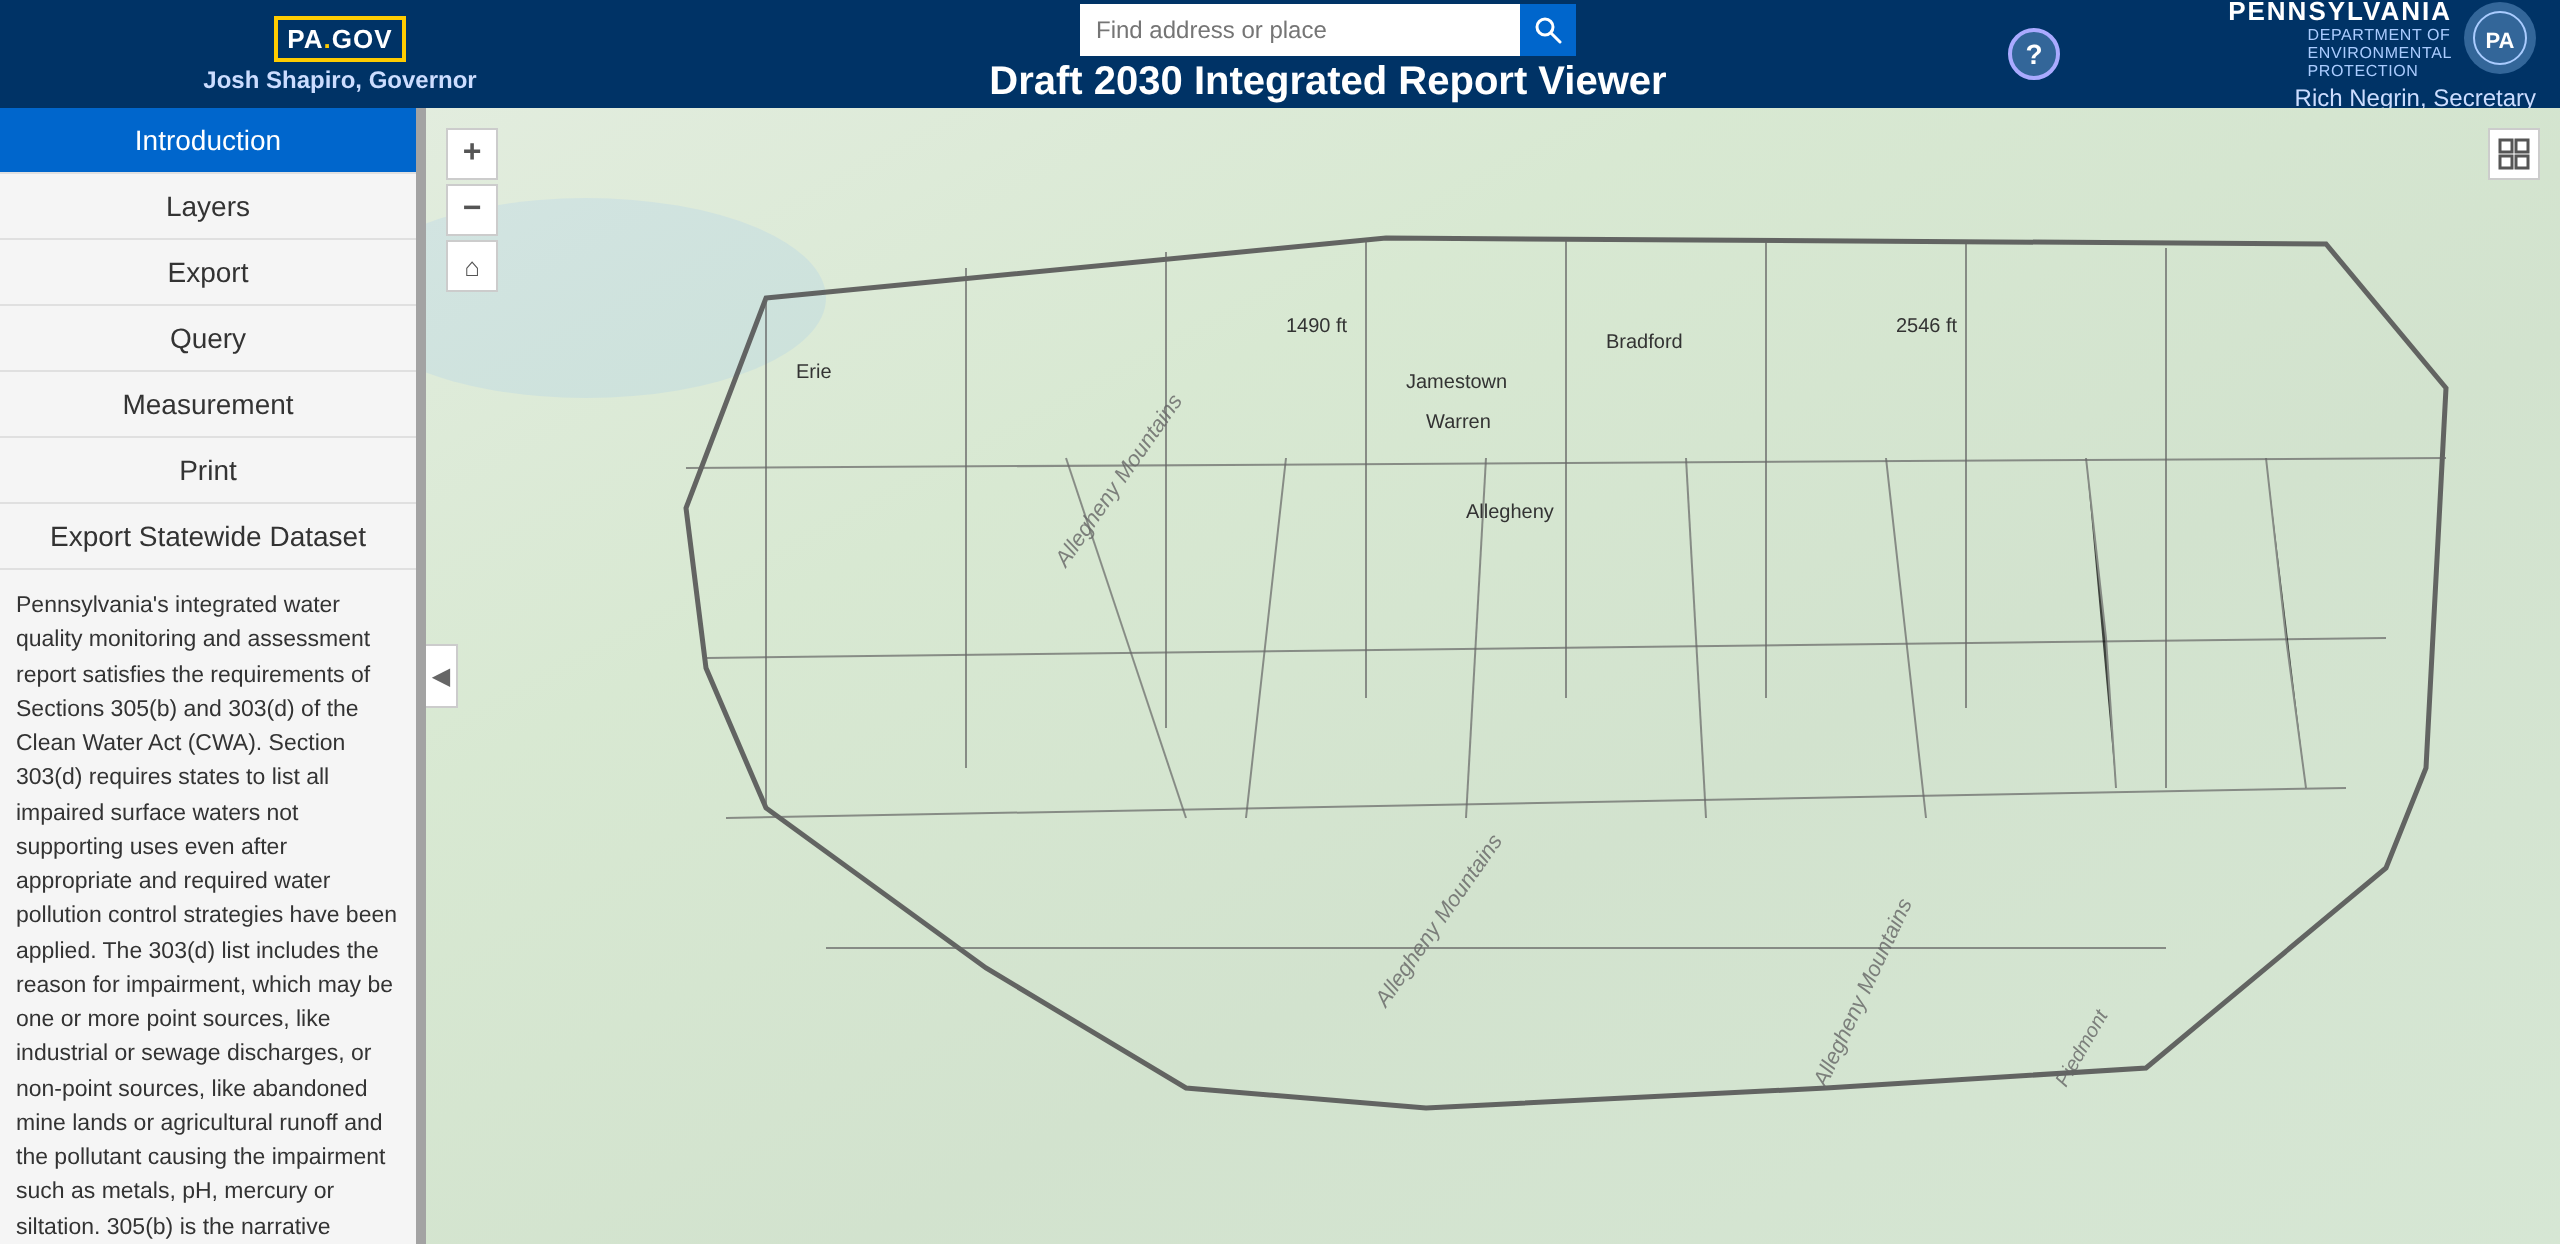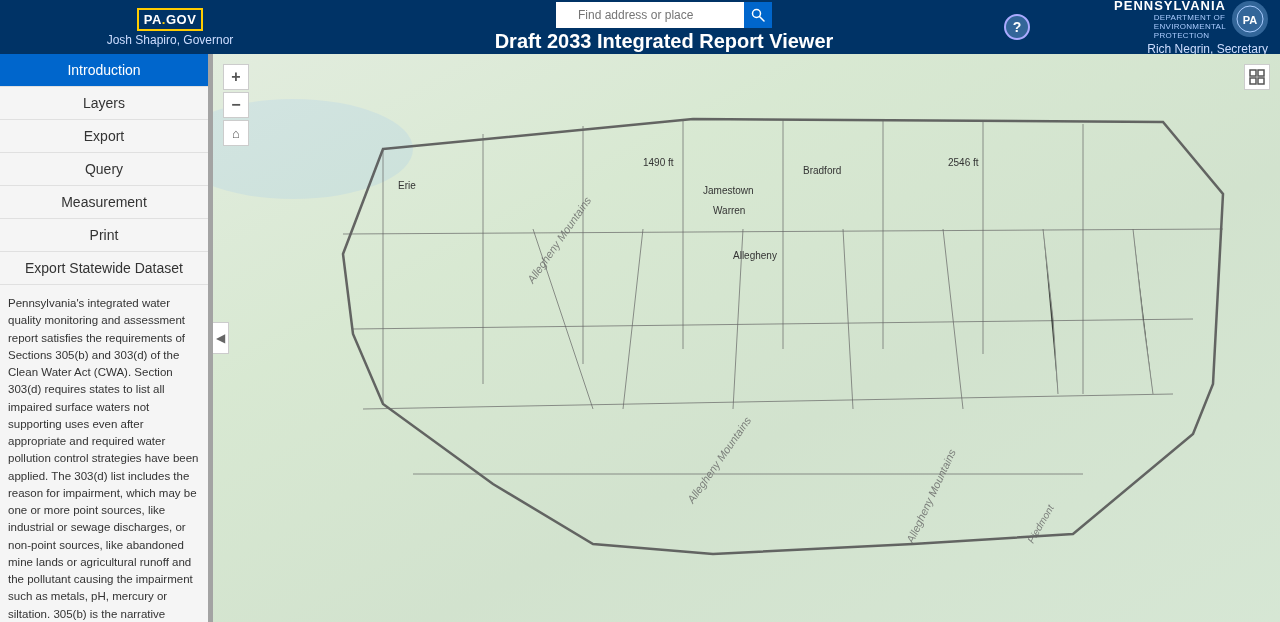--- a/index.html
+++ b/index.html
@@ -30,36 +30,37 @@
       font-weight: bold;
       font-size: 13px;
       padding: 2px 5px;
       letter-spacing: 0.5px;
     }
     #pa-gov-badge span { color: white; }
     #governor-name {
       font-size: 12px;
       color: #ccddff;
       margin-top: 2px;
+      font-weight: bold;
     }
     #header-center {
       flex: 1;
       display: flex;
       flex-direction: column;
       align-items: center;
     }
     #search-bar {
       display: flex;
       align-items: center;
       margin-bottom: 2px;
     }
     #search-input {
-      width: 188px;
+      width: 220px;
       height: 26px;
-      padding: 0 22px;
+      padding: 0 8px;
       border: none;
       font-size: 12px;
       outline: none;
     }
     #search-button {
       background-color: #0066cc;
       border: none;
       color: white;
       width: 28px;
       height: 26px;
@@ -270,21 +271,21 @@
   <div id="header-center">
     <div id="search-bar">
       <input id="search-input" type="text" placeholder="Find address or place" style="">
       <button id="search-button">
         <svg width="14" height="14" viewBox="0 0 14 14" fill="none">
           <circle cx="5.5" cy="5.5" r="4" stroke="white" stroke-width="1.5"></circle>
           <line x1="8.5" y1="8.5" x2="13" y2="13" stroke="white" stroke-width="1.5" stroke-linecap="round"></line>
         </svg>
       </button>
     </div>
-    <div id="page-title">Draft 2033 Integrated Report Viewer</div>
+    <div id="page-title">Draft 2030 Integrated Report Viewer</div>
   </div>
   <div id="help-icon">?</div>
   <div id="header-right">
     <div id="dep-logo">
       <div id="dep-text">
         <div id="dep-state">pennsylvania</div>
         <div id="dep-dept" style="font-size:8px; color:#aaccff; ">DEPARTMENT OF<br>ENVIRONMENTAL<br>PROTECTION</div>
       </div>
       <div id="dep-logo-img">
         <svg viewBox="0 0 28 28" fill="none">

